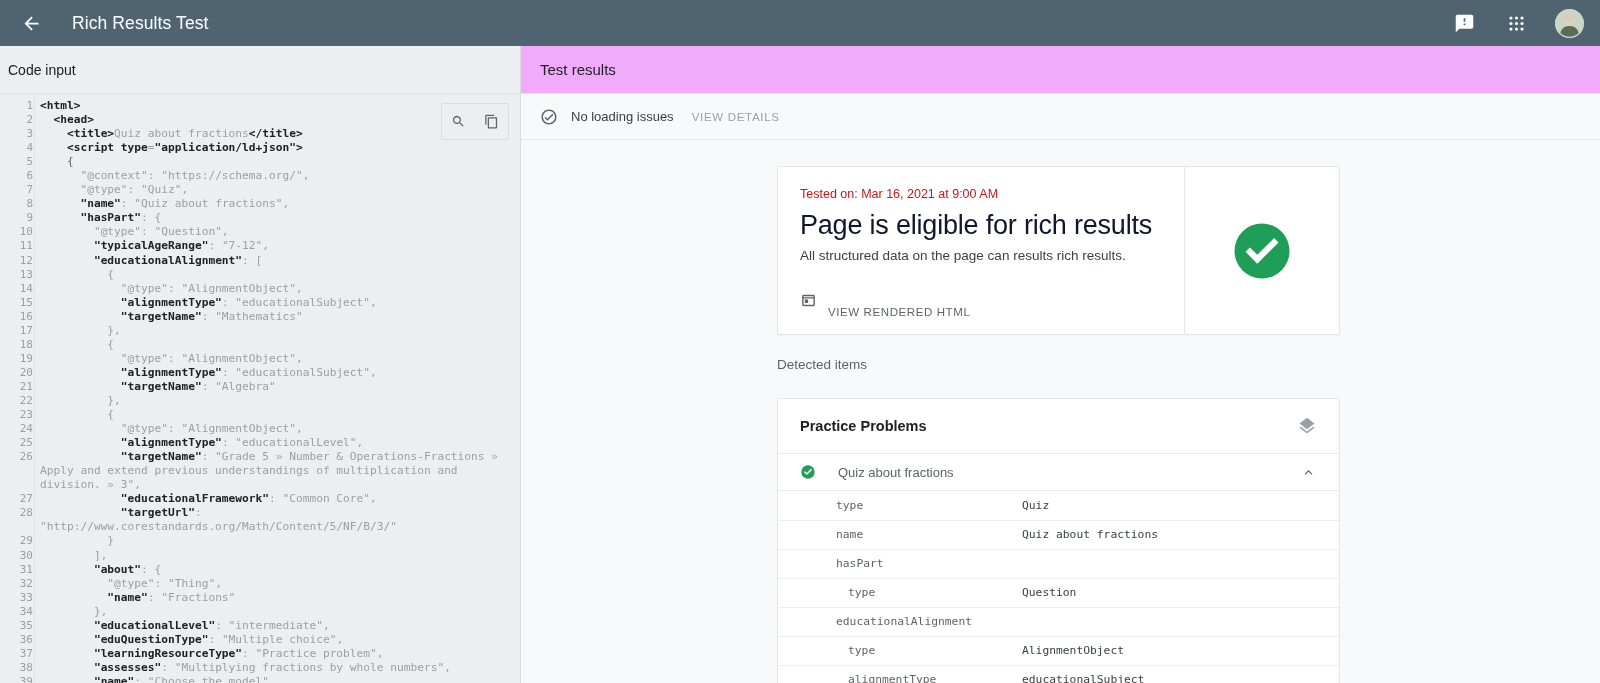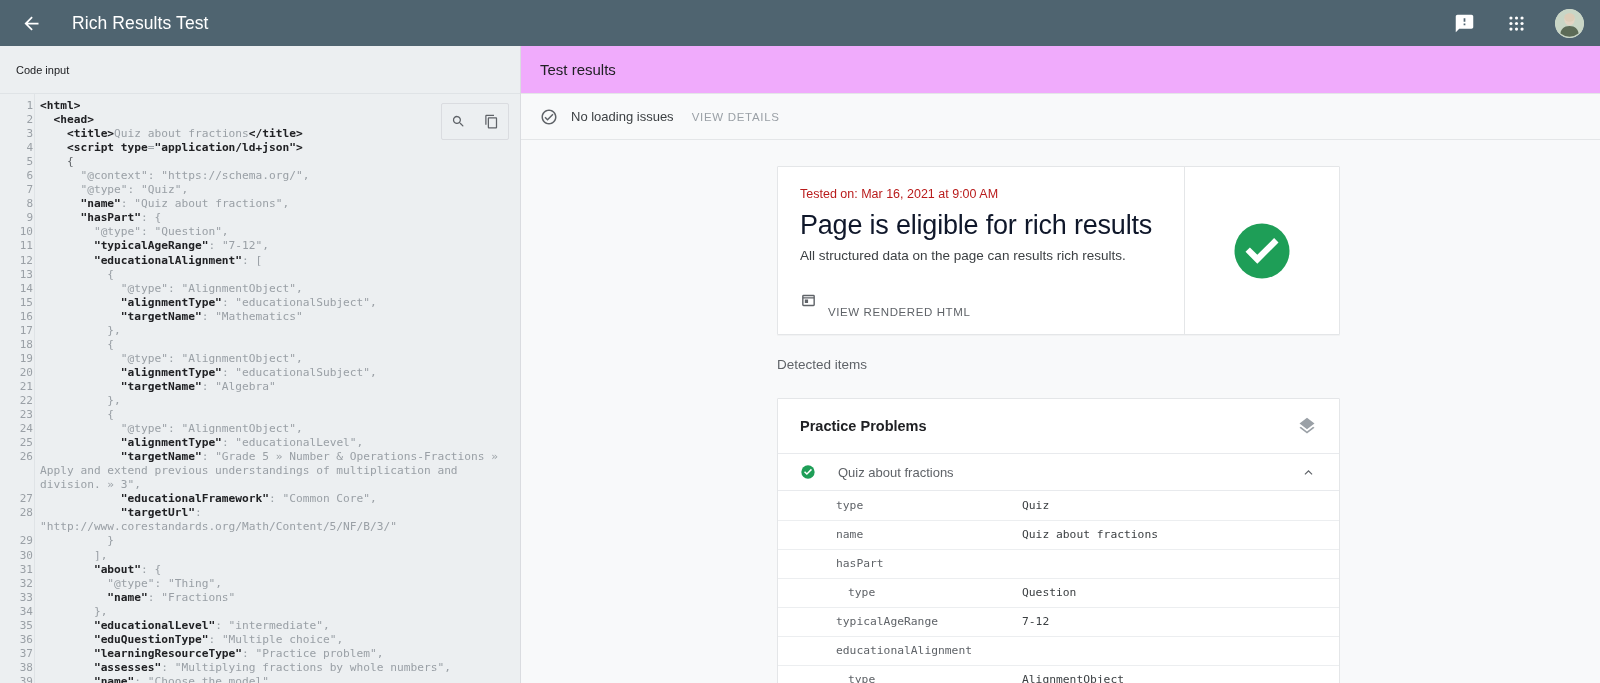--- a/index.html
+++ b/index.html
@@ -66,22 +66,22 @@
     background: #eceff1;
     display: flex;
     flex-direction: column;
     position: relative;
     border-right: 1px solid #dadce0;
   }
   .left-header {
     height: 48px;
     display: flex;
     align-items: center;
-    padding-left: 16px;
-    font-size: 11px;
+    padding-left: 8px;
+    font-size: 14px;
     color: #202124;
     background: #eceff1;
     border-bottom: 1px solid #dfe3e6;
     flex: 0 0 48px;
   }
   .code-area {
     position: relative;
     flex: 1 1 auto;
     overflow: hidden;
     background: #eceff1;
@@ -482,24 +482,20 @@
               </tr>
               <tr>
                 <td class="k">hasPart</td>
                 <td class="v"></td>
               </tr>
               <tr>
                 <td class="k ind1">type</td>
                 <td class="v">Question</td>
               </tr>
               <tr>
-                <td class="k">typicalAgeRange</td>
-                <td class="v">7-12</td>
-              </tr>
-              <tr>
                 <td class="k">educationalAlignment</td>
                 <td class="v"></td>
               </tr>
               <tr>
                 <td class="k ind1">type</td>
                 <td class="v">AlignmentObject</td>
               </tr>
               <tr>
                 <td class="k ind1">alignmentType</td>
                 <td class="v">educationalSubject</td>

